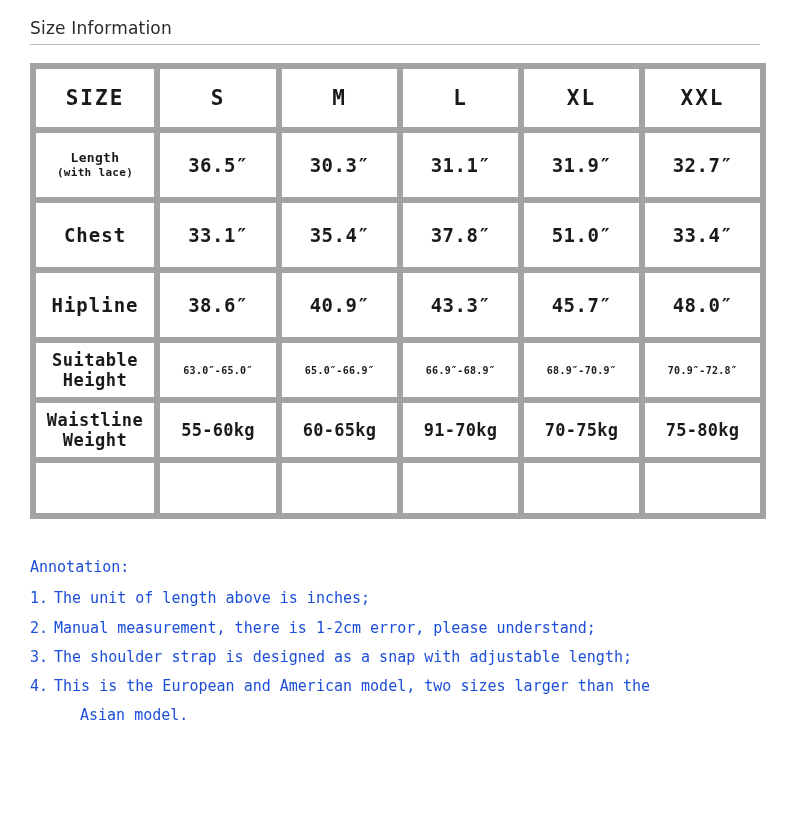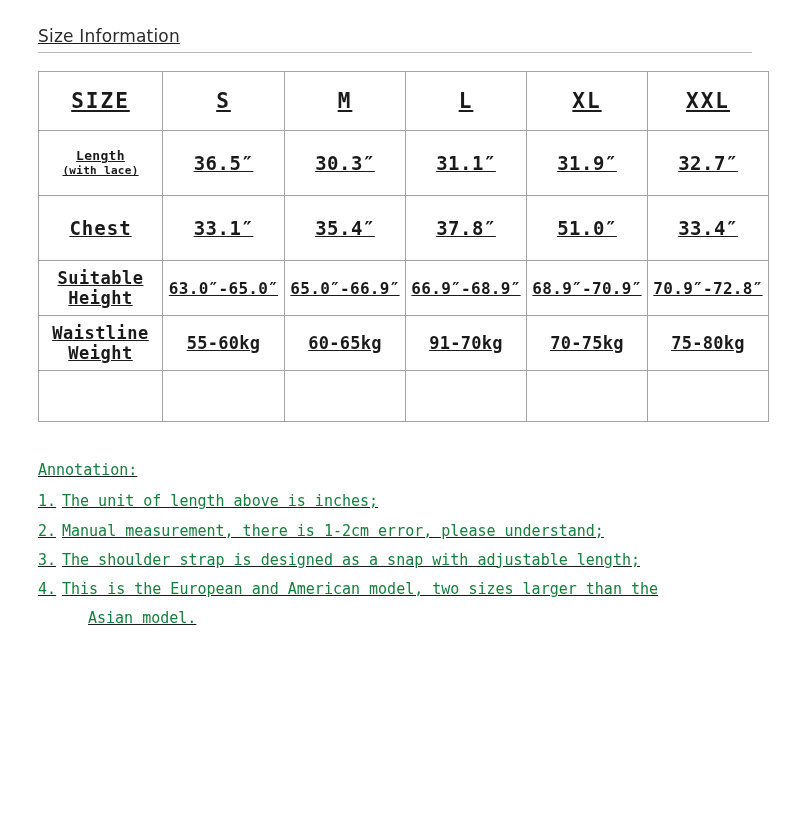--- a/index.html
+++ b/index.html
@@ -12,23 +12,22 @@
     height: 813px;
     font-family: "DejaVu Sans Mono", monospace;
     color: #1c1c1c;
     position: relative;
     overflow: hidden;
   }
   .page {
     width: 790px;
     height: 813px;
     box-sizing: border-box;
-    padding: 8px;
+    padding: 0;
     position: relative;
-    text-decoration: underline;
   }
 
   
   .title-wrap {
     padding: 18px 30px 0 30px;
   }
   .title {
     font-family: "DejaVu Sans", sans-serif;
     font-size: 17px;
     color: #2b2b2b;
@@ -44,21 +43,21 @@
   
   .table-wrap {
     margin: 18px 30px 0 30px;
   }
   table.size-table {
     border-collapse: collapse;
     width: 730px;
     table-layout: fixed;
   }
   table.size-table td {
-    border: 1px solid #a3a3a3;
+    border: 6px solid #a3a3a3;
     text-align: center;
     vertical-align: middle;
     font-family: "DejaVu Sans Mono", monospace;
     color: #1a1a1a;
     padding: 0;
   }
   
   col.c0 { width: 124px; }
   col.c1 { width: 122px; }
   col.c2 { width: 121px; }
@@ -95,36 +94,36 @@
   .rowlabel-two .sub {
     font-size: 11px;
     font-weight: bold;
   }
   .val {
     font-size: 19px;
     font-weight: bold;
     letter-spacing: 0.5px;
   }
   .val-sm {
-    font-size: 16px;
+    font-size: 10px;
     font-weight: bold;
     letter-spacing: 0.3px;
   }
   .val-wt {
     font-size: 17px;
     font-weight: bold;
     letter-spacing: 0.3px;
   }
 
   
   .annotation {
     margin: 34px 30px 0 30px;
     font-family: "DejaVu Sans Mono", monospace;
     font-size: 15px;
-    color: #15803d;
+    color: #1d4ed8;
     line-height: 1.95;
   }
   .annotation .ann-title {
     margin-bottom: 2px;
   }
   .ann-item {
     display: flex;
     align-items: flex-start;
   }
   .ann-num {
@@ -183,20 +182,28 @@
         <tr class="row-body">
           <td class="rowlabel">Chest</td>
           <td class="val">33.1″</td>
           <td class="val">35.4″</td>
           <td class="val">37.8″</td>
           <td class="val">51.0″</td>
           <td class="val">33.4″</td>
         </tr>
 
 
+        <tr class="row-body">
+          <td class="rowlabel">Hipline</td>
+          <td class="val">38.6″</td>
+          <td class="val">40.9″</td>
+          <td class="val">43.3″</td>
+          <td class="val">45.7″</td>
+          <td class="val">48.0″</td>
+        </tr>
 
         <tr class="row-small">
           <td class="rowlabel-sm">Suitable Height</td>
           <td class="val-sm">63.0″-65.0″</td>
           <td class="val-sm">65.0″-66.9″</td>
           <td class="val-sm">66.9″-68.9″</td>
           <td class="val-sm">68.9″-70.9″</td>
           <td class="val-sm">70.9″-72.8″</td>
         </tr>
 

